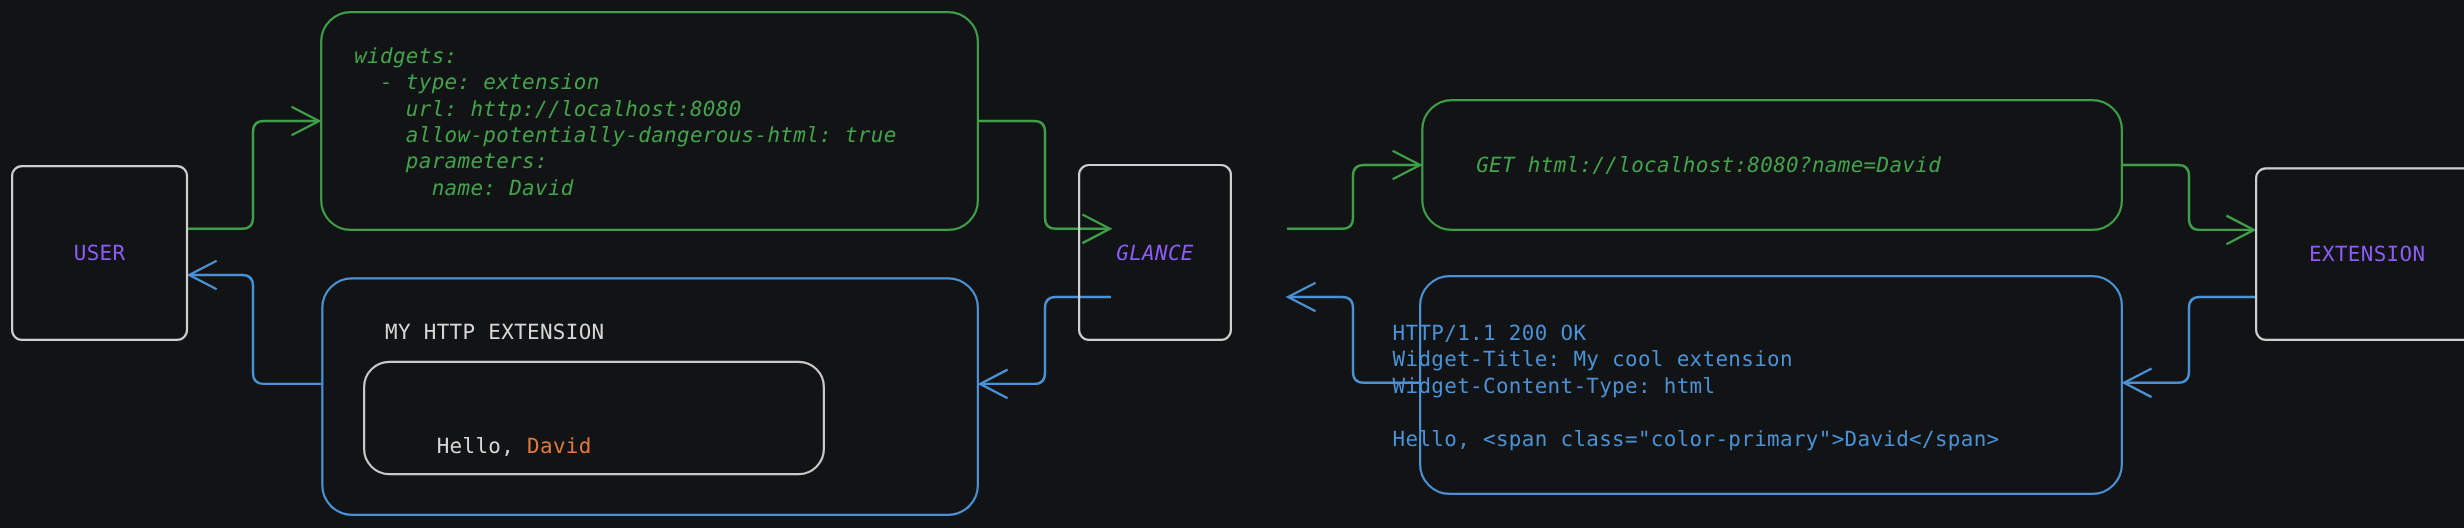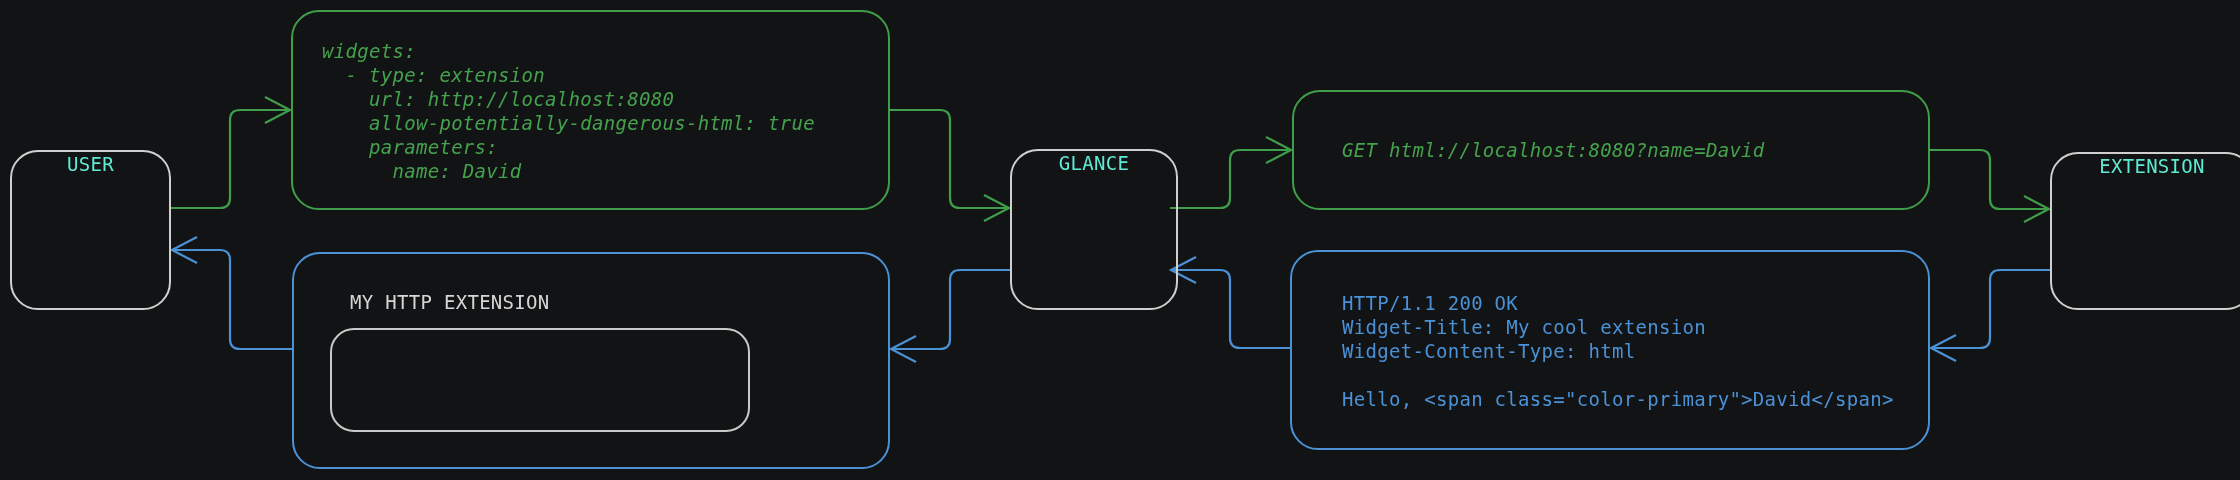--- a/index.html
+++ b/index.html
@@ -10,22 +10,23 @@
     font-size:19px;line-height:24px;letter-spacing:0.3px;
   }
   .abs{position:absolute;}
   .box{
     position:absolute;box-sizing:border-box;
     border:2px solid #cfcfcf;border-radius:28px;background:transparent;
   }
   .box.green{border-color:#3f9e49;}
   .box.blue{border-color:#4a91d6;}
   .node{
-    display:flex;align-items:flex-start;justify-content:center;
-    color:#5eead4;
+    display:flex;align-items:center;justify-content:center;
+    color:#8b5cf6;
+    border-radius:10px;
   }
   .code{position:absolute;white-space:pre;margin:0;}
   .code.greentxt{color:#44a24d;font-style:italic;}
   .code.bluetxt{color:#4a91d6;}
   .whitetxt{color:#d6d6d6;white-space:pre;}
   .orange{color:#e0793d;}
   .inner-box{border-radius:24px;border-color:#c9c9c9;}
   svg.arrows{position:absolute;left:0;top:0;width:2240px;height:480px;pointer-events:none;}
   svg.arrows path{fill:none;stroke-width:2.2px;}
   svg.arrows .g{stroke:#3f9e49;}
@@ -70,43 +71,46 @@
     <g>
       <path class="b" d="M292,349 H240 Q230,349 230,339 V260 Q230,250 220,250 H173"></path>
       <path class="b" d="M197,237 L172,250 L197,263"></path>
     </g>
   </svg>
 
   <div class="box node" style="left:10px;top:150px;width:161px;height:160px;">
     <span>USER</span>
   </div>
 
-  <div class="box node" style="left:1010px;top:149px;width:168px;height:161px;">
+  <div class="box node" style="left:980px;top:149px;width:140px;height:161px;font-style:italic;">
     <span>GLANCE</span>
   </div>
 
   <div class="box node" style="left:2050px;top:152px;width:204px;height:158px;">
     <span>EXTENSION</span>
   </div>
 
   <div class="box green" style="left:291px;top:10px;width:599px;height:200px;"></div>
   <pre class="code greentxt" style="left:322px;top:39px;">widgets:
   - type: extension
     url: http://localhost:8080
     allow-potentially-dangerous-html: true
     parameters:
       name: David</pre>
 
   <div class="box green" style="left:1292px;top:90px;width:638px;height:120px;"></div>
   <pre class="code greentxt" style="left:1342px;top:138px;">GET html://localhost:8080?name=David</pre>
 
   <div class="box blue" style="left:1290px;top:250px;width:640px;height:200px;"></div>
-  <pre class="code bluetxt" style="left:1342px;top:291px;">HTTP/1.1 200 OK
+  <pre class="code bluetxt" style="left:1266px;top:291px;">HTTP/1.1 200 OK
 Widget-Title: My cool extension
 Widget-Content-Type: html
 
 Hello, &lt;span class="color-primary"&gt;David&lt;/span&gt;</pre>
 
   <div class="box blue" style="left:292px;top:252px;width:598px;height:217px;"></div>
   <div class="abs whitetxt" style="left:350px;top:290px;">MY HTTP EXTENSION</div>
   <div class="box inner-box" style="left:330px;top:328px;width:420px;height:104px;"></div>
+  <div class="abs whitetxt" style="left:350px;top:370px;">
+    <span>Hello, </span><span class="orange">David</span>
+  </div>
 
 </div>
 
 </body></html>

